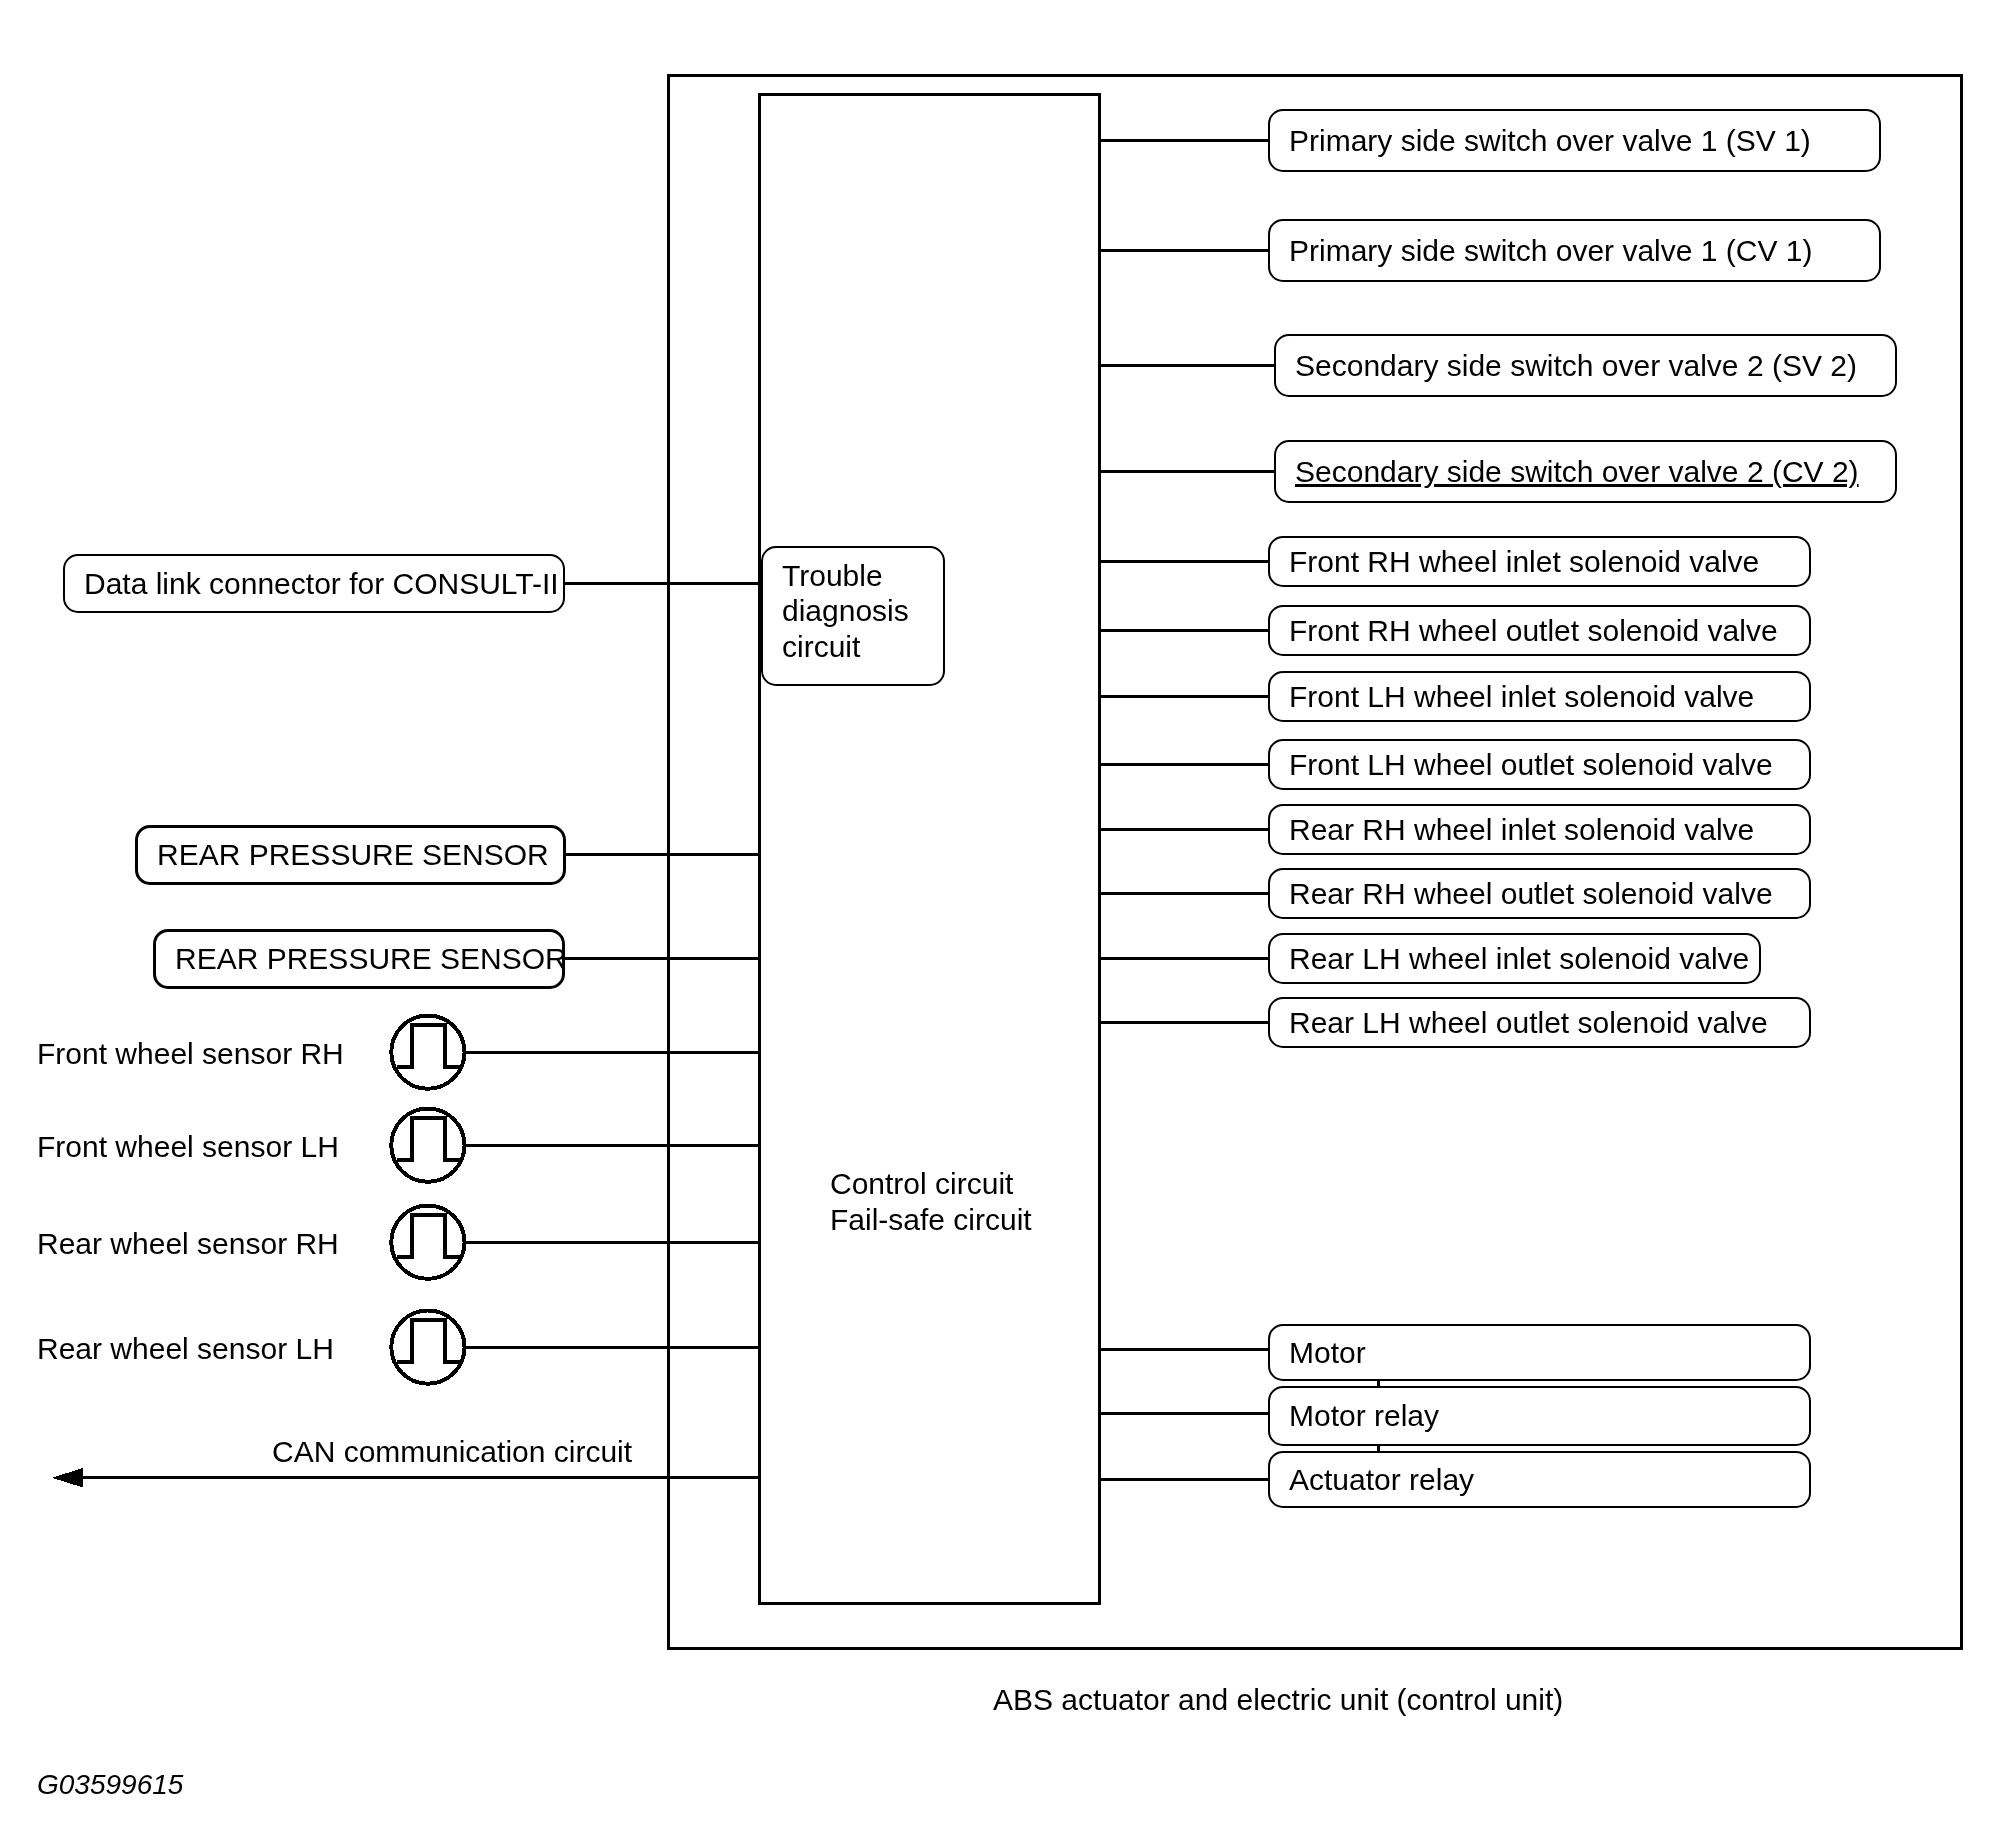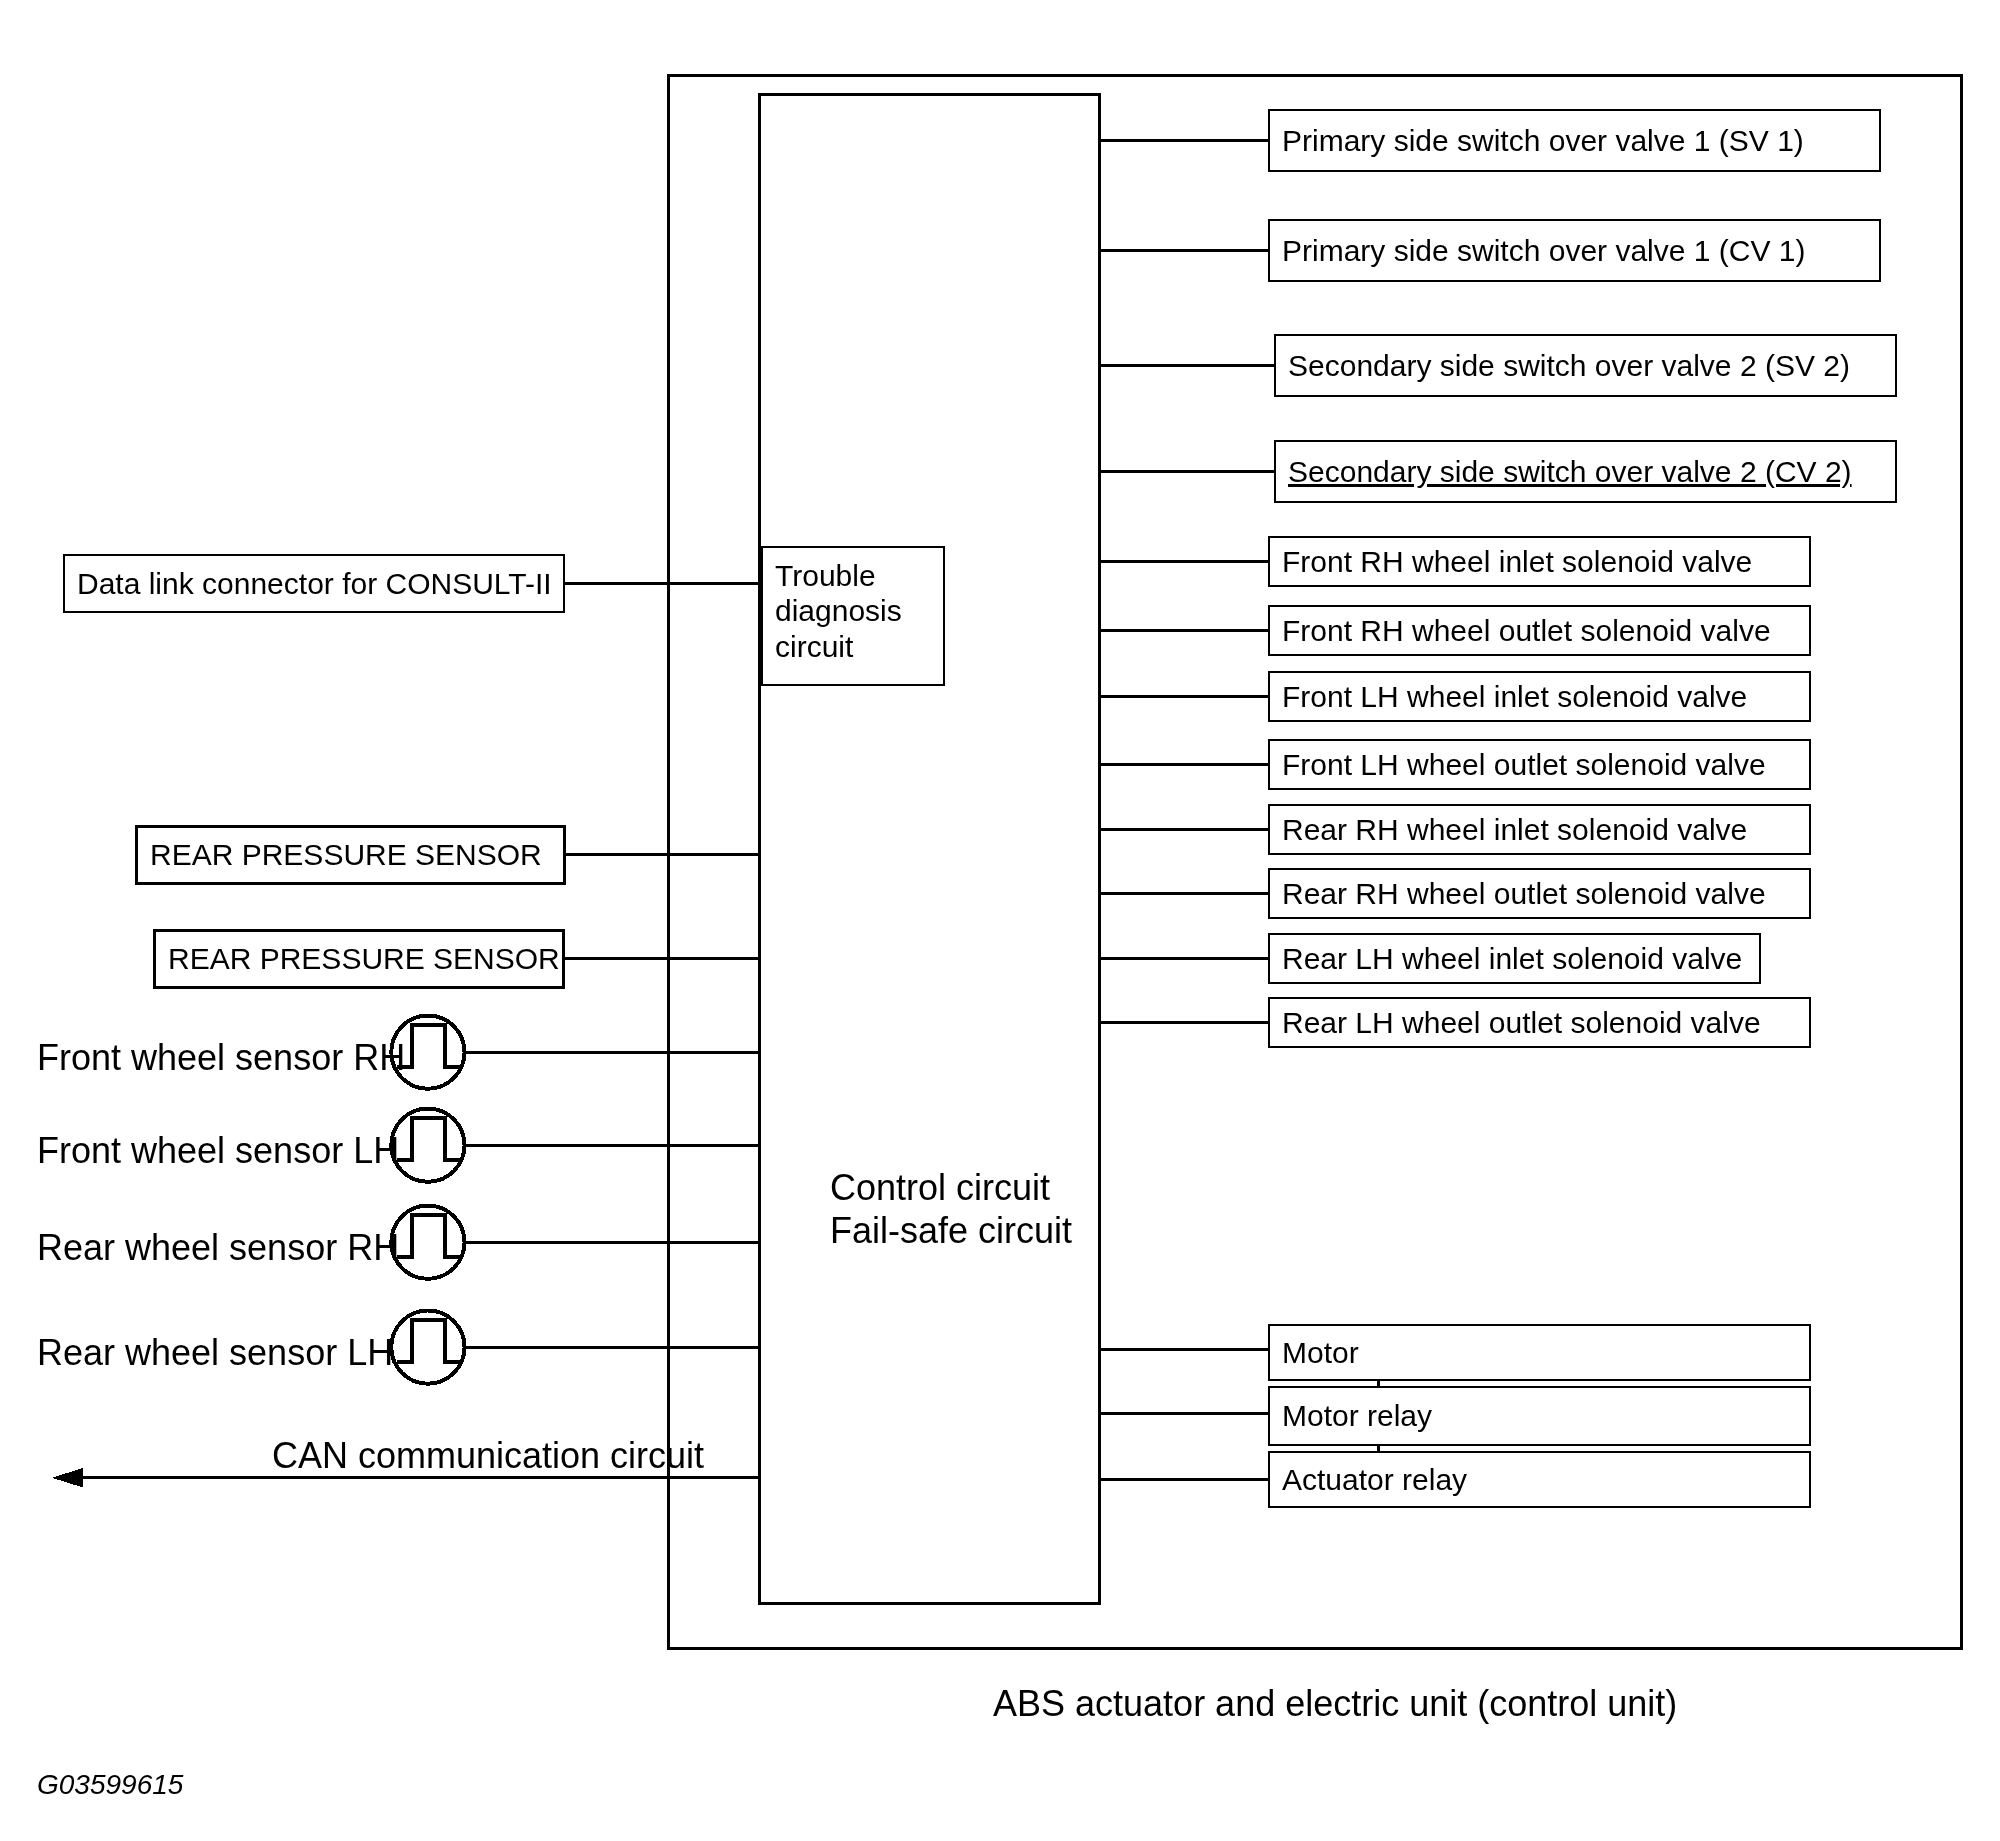--- a/index.html
+++ b/index.html
@@ -28,29 +28,30 @@
     background: #ffffff;
     box-sizing: border-box;
     display: flex;
     align-items: center;
     color: #000000;
     font-size: 30px;
     line-height: 1.18;
     white-space: nowrap;
   }
   .box.pad {
-    padding-left: 12px;
+    padding-left: 19px;
+    border-radius: 15px;
   }
   .box.thick {
     border-width: 3px;
   }
   .lbl {
     position: absolute;
     color: #000000;
-    font-size: 36px;
+    font-size: 30px;
     white-space: nowrap;
     line-height: 1.2;
   }
   .ctrlblock {
     position: absolute;
     border: 3px solid #000000;
     background: #ffffff;
     box-sizing: border-box;
   }
   .outerbox {

